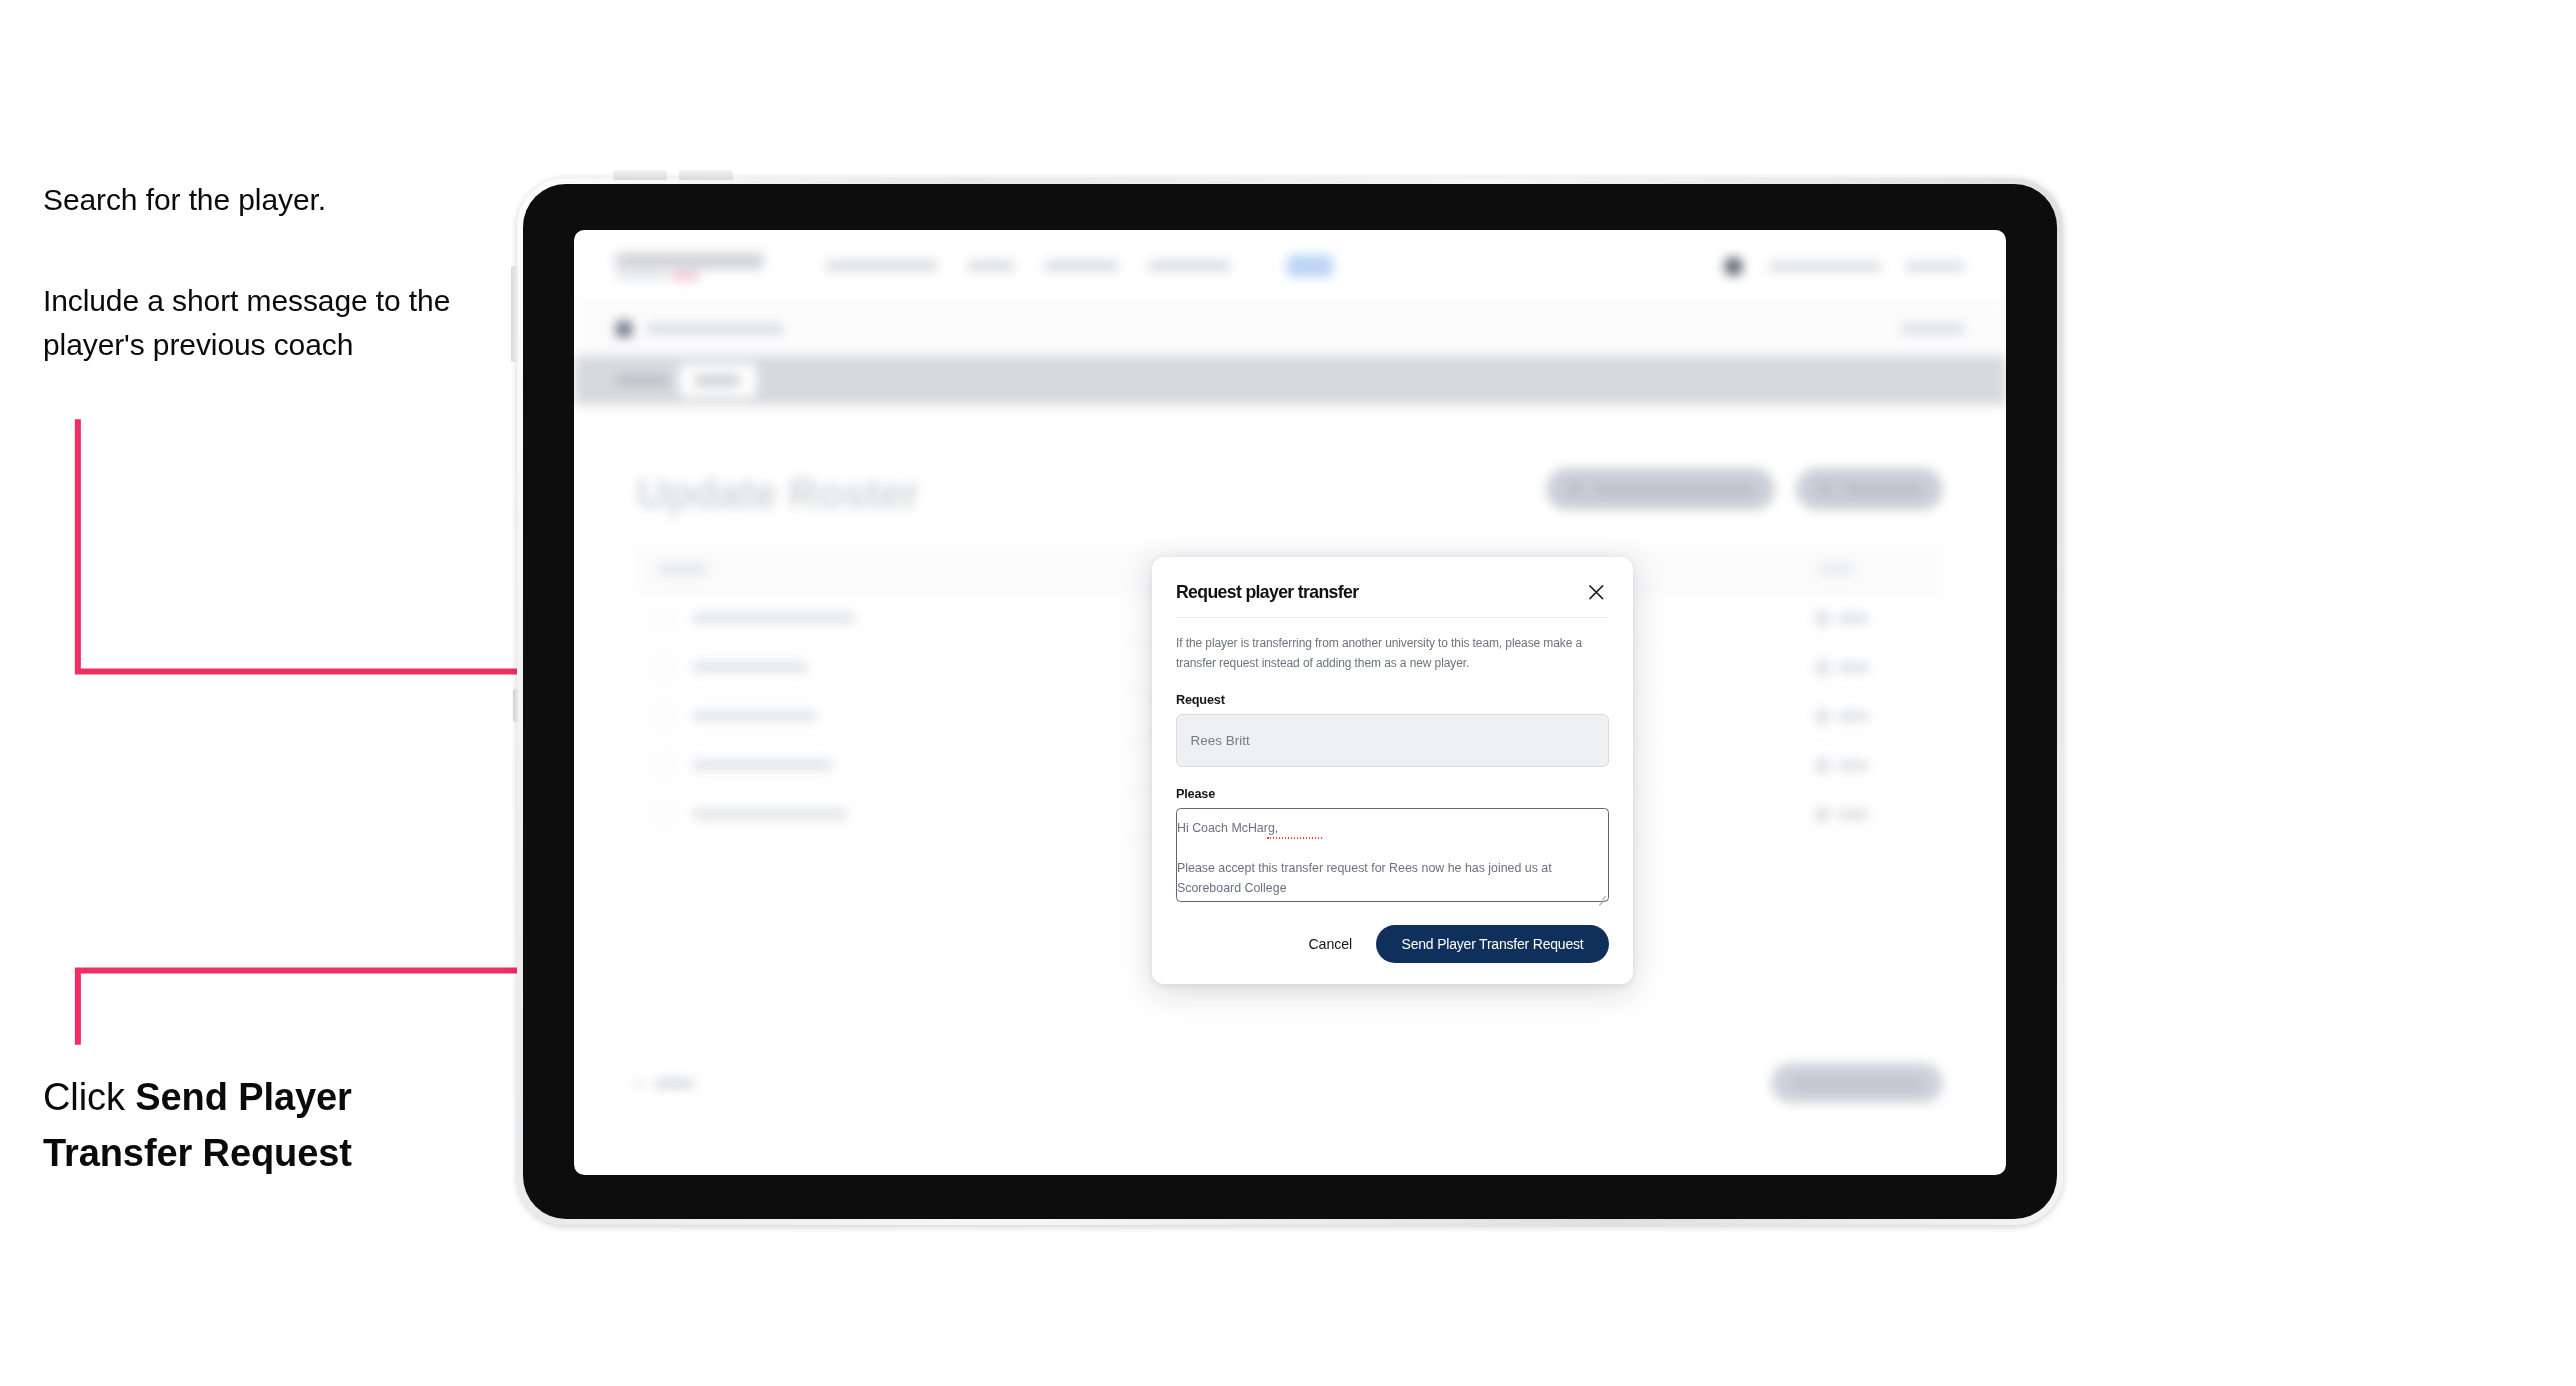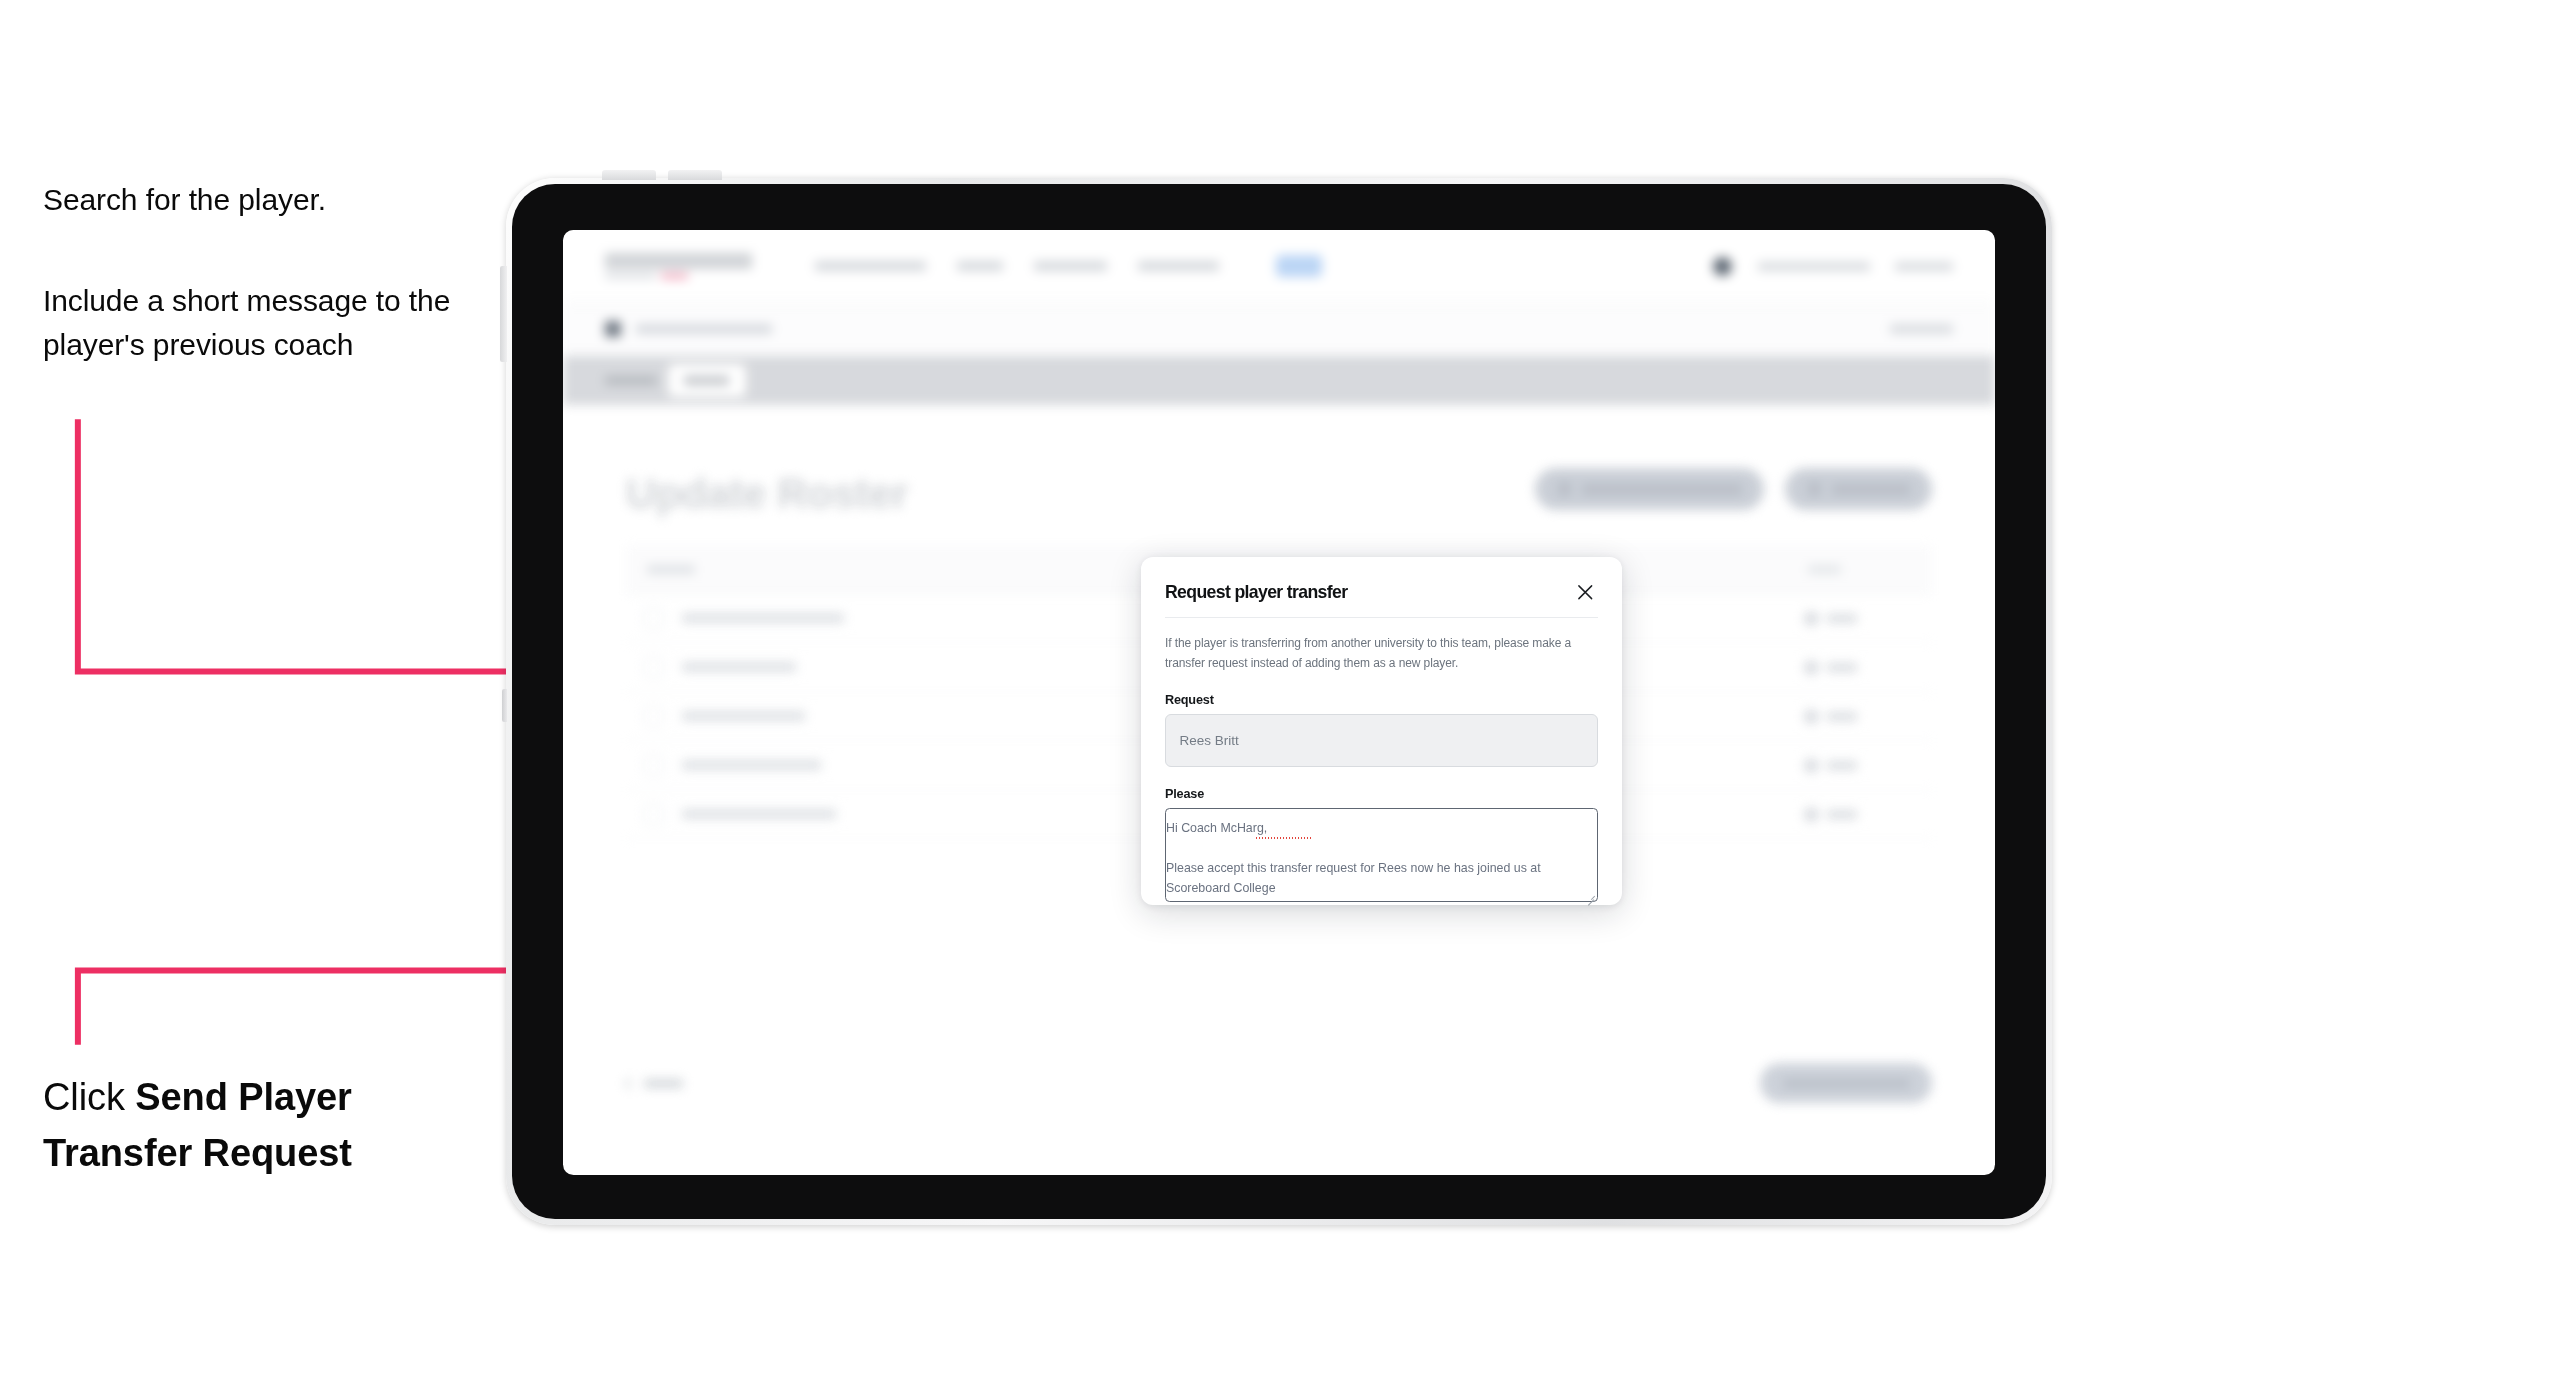--- a/index.html
+++ b/index.html
@@ -29,21 +29,21 @@
   #annot-click .b { font-weight: bold; }
 
   
   .arrow-svg { position: absolute; overflow: visible; pointer-events: none; }
   #arrow-one { left: 0px; top: 419px; width: 1063px; height: 300px; }
   #arrow-two { left: 0px; top: 861px; width: 1468px; height: 315px; }
 
   
   #tablet {
     position: absolute;
-    left: 506px; top: 178px;
+    left: 517px; top: 178px;
     width: 1546px; height: 1047px;
     background: linear-gradient(115deg,#fdfdfd 0%, #e8e9ea 22%, #f6f6f7 48%, #dfe0e2 78%, #f4f4f5 100%);
     border-radius: 49px;
     box-shadow: 0 1.5px 7.5px rgba(0,0,0,0.18);
   }
   #tablet-screenbezel {
     position: absolute;
     left: 6px; top: 6px; right: 6px; bottom: 6px;
     background: #0d0d0e;
     border-radius: 43px;
@@ -428,19 +428,23 @@
 
 Please accept this transfer request for Rees now he has joined us at Scoreboard College</textarea>
               <div id="spell-underline"></div>
               <div id="ta-resize">
                 <i></i>
                   <i></i>
               </div>
             </div>
           </div>
 
+          <div id="modal-footer">
+            <button id="cancel-btn">Cancel</button>
+            <button id="send-btn">Send Player Transfer Request</button>
+          </div>
         </div>
 
       </div>
     </div>
   </div>
 </div>
 
 
 </body></html>

